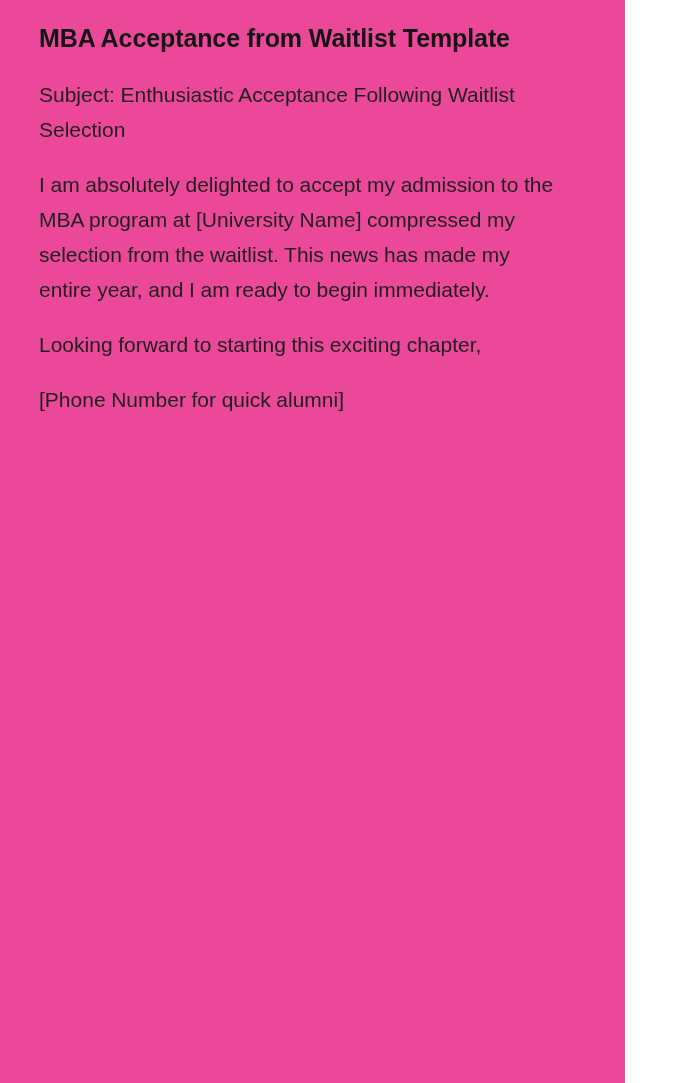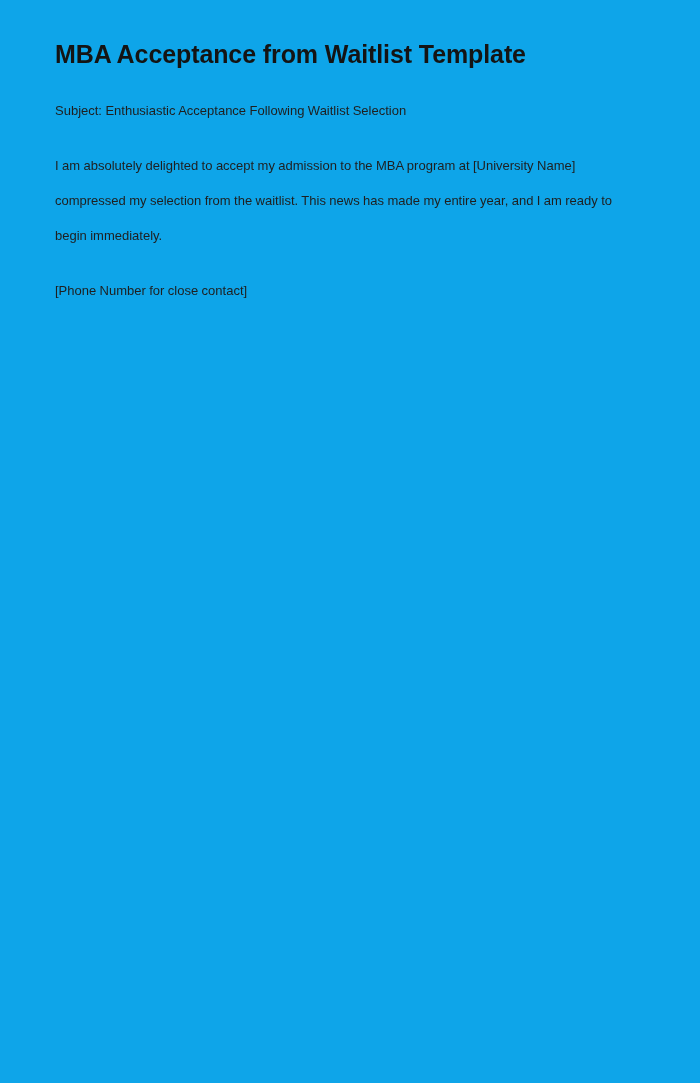--- a/index.html
+++ b/index.html
@@ -8,58 +8,59 @@
     background: #ffffff;
   }
   body {
     width: 700px;
     min-height: 1083px;
     font-family: "Liberation Sans", "DejaVu Sans", sans-serif;
     color: #1c1c1c;
     -webkit-font-smoothing: antialiased;
   }
   .page {
-    width: 700px;
+    width: 625px;
     min-height: 1083px;
     box-sizing: border-box;
-    padding: 16px;
-    background: #0ea5e9;
+    padding: 0;
+    background: #ec4899;
   }
   .doc {
     padding-left: 39px;
     padding-right: 60px;
     padding-top: 22px;
   }
   .doc-title {
     font-size: 25px;
     font-weight: bold;
     line-height: 32px;
     letter-spacing: -0.1px;
     color: #141414;
     margin: 0 0 23px 0;
     font-stretch: condensed;
   }
   .para {
-    font-size: 13px;
+    font-size: 21px;
     line-height: 35px;
     color: #1f1f1f;
     margin: 0 0 20px 0;
     max-width: 602px;
     font-stretch: condensed;
     word-spacing: -0.2px;
   }
   .para:last-child {
     margin-bottom: 0;
   }
 </style>
 </head>
 <body>
 
 <div class="page">
   <article class="doc">
     <h1 class="doc-title">MBA Acceptance from Waitlist Template</h1>
     <div>
       <p class="para">Subject: Enthusiastic Acceptance Following Waitlist Selection</p>
       <p class="para">I am absolutely delighted to accept my admission to the MBA program at [University Name] compressed my selection from the waitlist. This news has made my entire year, and I am ready to begin immediately.</p>
-      <p class="para">[Phone Number for close contact]</p>
+      <p class="para">Looking forward to starting this exciting chapter,</p>
+      <p class="para">[Phone Number for quick alumni]</p>
     </div>
   </article>
 </div>
 
 </body></html>

